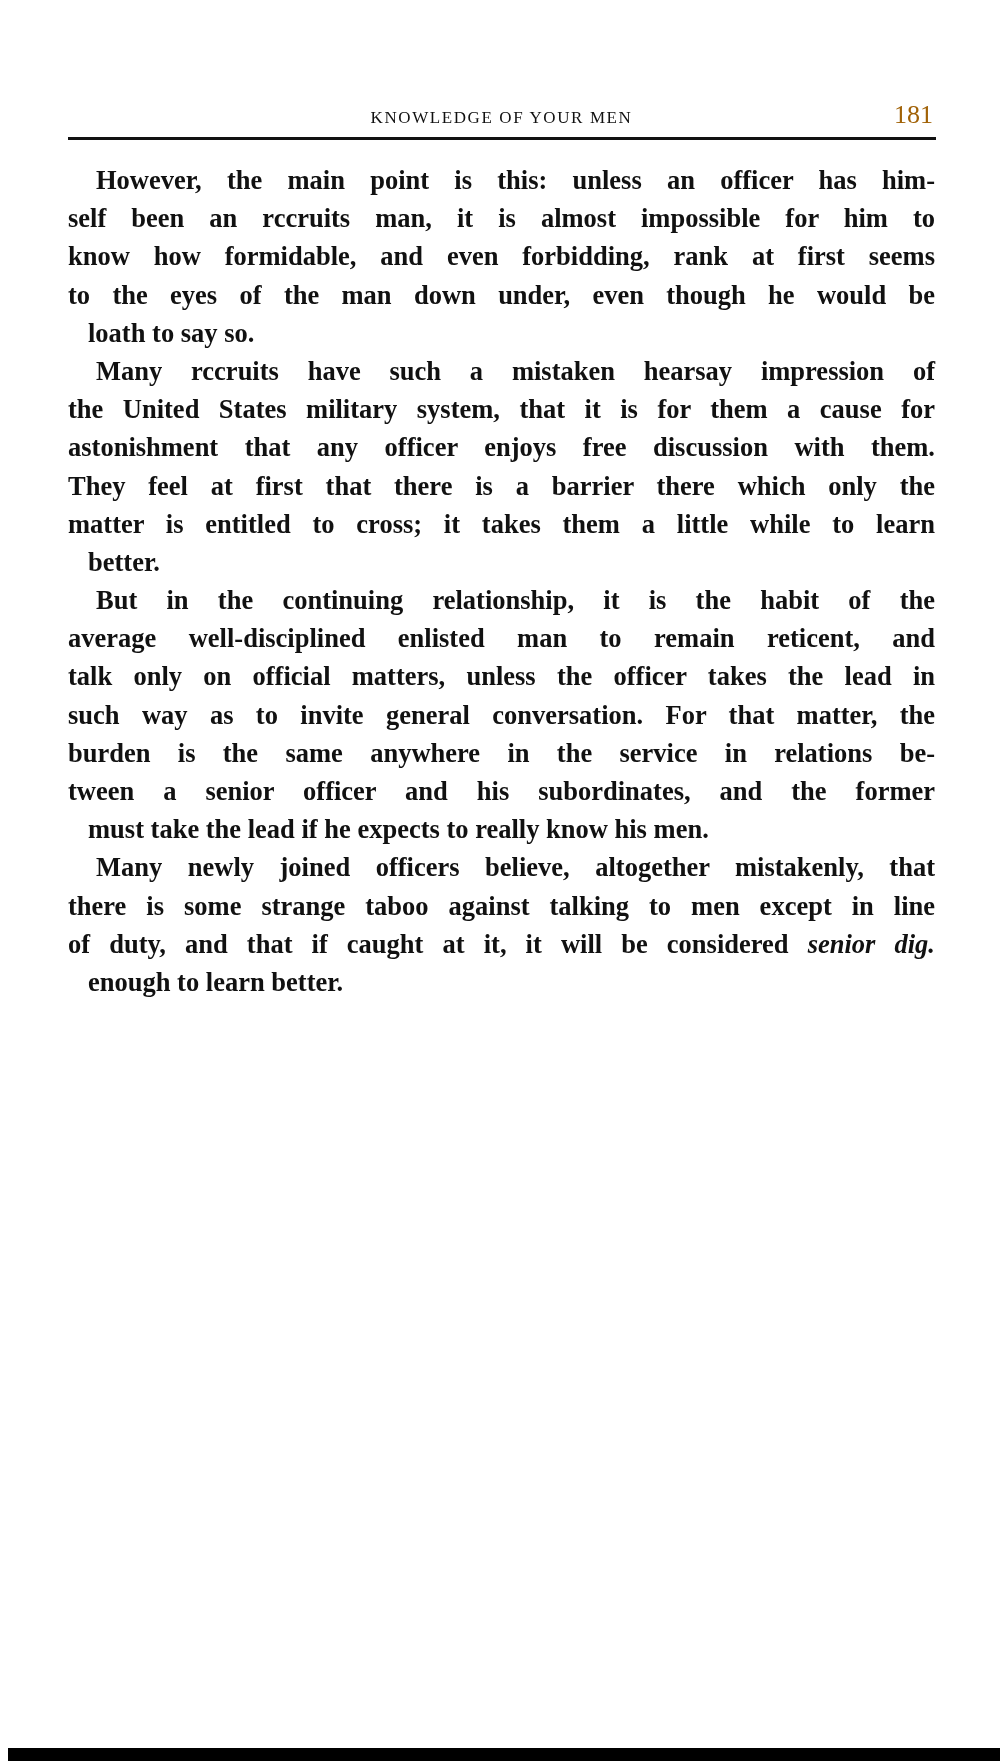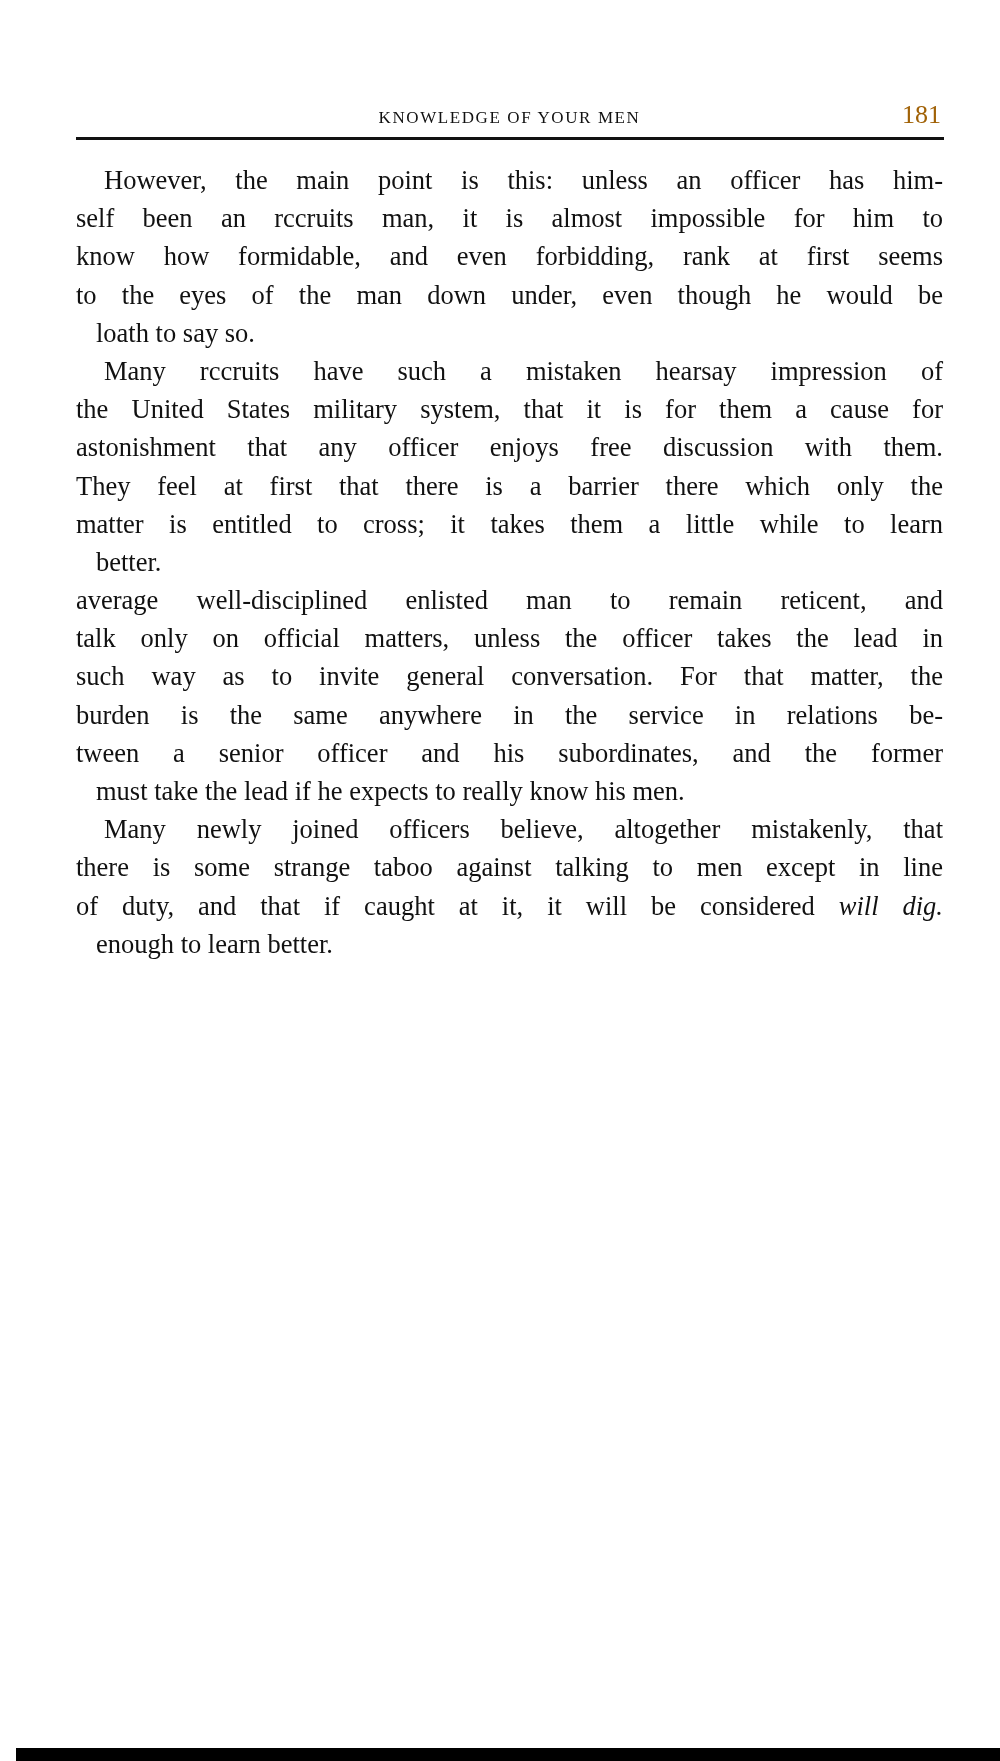--- a/index.html
+++ b/index.html
@@ -1,33 +1,33 @@
 <!DOCTYPE html>
 <html><head>
 <meta charset="utf-8">
 <style>
   html, body { margin: 0; padding: 0; background: #ffffff; }
   body { width: 1000px; height: 1761px; position: relative; overflow: hidden; }
-  .page { position: absolute; left: 16px; top: 0; width: 832px; height: 1761px; }
+  .page { position: absolute; left: 8px; top: 0; width: 832px; height: 1761px; }
   .header { position: absolute; left: 60px; top: 100px; width: 867px; height: 36px; }
   .running-head {
     position: absolute; left: 0; right: 0; top: 8px; text-align: center;
     font-family: "Liberation Serif", serif; font-size: 17px; letter-spacing: 1.6px;
     color: #111;
   }
   .page-number {
     position: absolute; right: 2px; top: 0px;
     font-family: "Liberation Serif", serif; font-size: 26px; color: #a16207;
   }
   .rule { position: absolute; left: 60px; top: 137px; width: 868px; height: 3px; background: #111; }
   .body-text {
     position: absolute; left: 60px; top: 161px; width: 867px;
     font-family: "Liberation Serif", serif; font-size: 26.5px; line-height: 38.2px; color: #111;
   }
-  .line { display: block; text-align: justify; text-align-last: justify; white-space: nowrap; height: 38.2px; }
+  .line { display: block; text-align: justify; text-align-last: justify; white-space: nowrap; height: 38.2px; font-weight: bold; }
   .line.last { text-align-last: left; margin-left: 20px; }
   .line.indent { padding-left: 28px; }
   .line span { display: inline; }
   .italic { font-style: italic; }
   .bottom-bar { position: absolute; left: 0; top: 1748px; width: 1000px; height: 13px; background: #000; }
 </style>
 </head>
 <body>
 
 <div class="page">
@@ -47,29 +47,30 @@
     </div>
     <div>
       <span class="line indent">Many rccruits have such a mistaken hearsay impression of</span>
       <span class="line">the United States military system, that it is for them a cause for</span>
       <span class="line">astonishment that any officer enjoys free discussion with them.</span>
       <span class="line">They feel at first that there is a barrier there which only the</span>
       <span class="line">matter is entitled to cross; it takes them a little while to learn</span>
       <span class="line last">better.</span>
     </div>
     <div>
+      <span class="line indent">But in the continuing relationship, it is the habit of the</span>
       <span class="line">average well-disciplined enlisted man to remain reticent, and</span>
       <span class="line">talk only on official matters, unless the officer takes the lead in</span>
       <span class="line">such way as to invite general conversation. For that matter, the</span>
       <span class="line">burden is the same anywhere in the service in relations be-</span>
       <span class="line">tween a senior officer and his subordinates, and the former</span>
       <span class="line last">must take the lead if he expects to really know his men.</span>
     </div>
     <div>
       <span class="line indent">Many newly joined officers believe, altogether mistakenly, that</span>
       <span class="line">there is some strange taboo against talking to men except in line</span>
-      <span class="line"><span>of duty, and that if caught at it, it will be considered </span><span class="italic">will dig.</span></span>
+      <span class="line"><span>of duty, and that if caught at it, it will be considered </span><span class="italic">senior dig.</span></span>
       <span class="line last">enough to learn better.</span>
     </div>
   </div>
 
   <div class="bottom-bar"></div>
 </div>
 
 </body></html>

